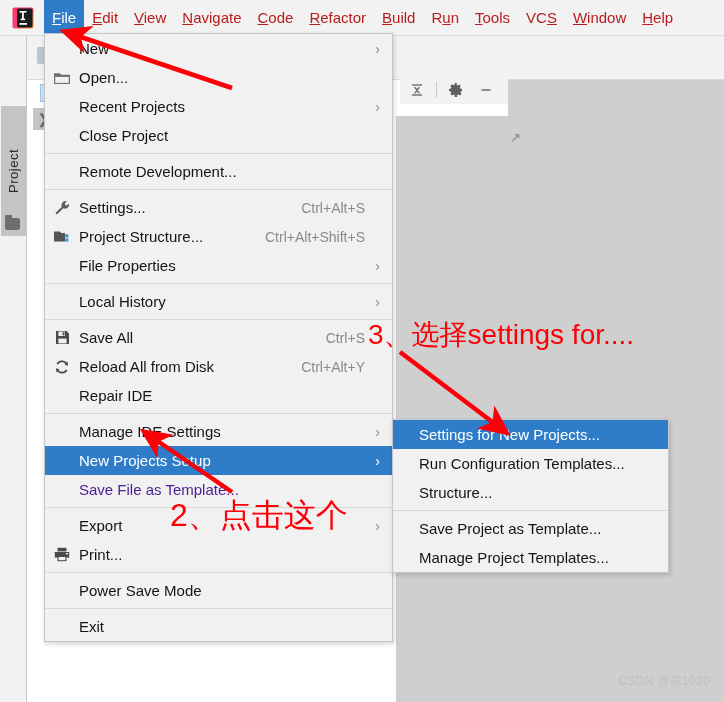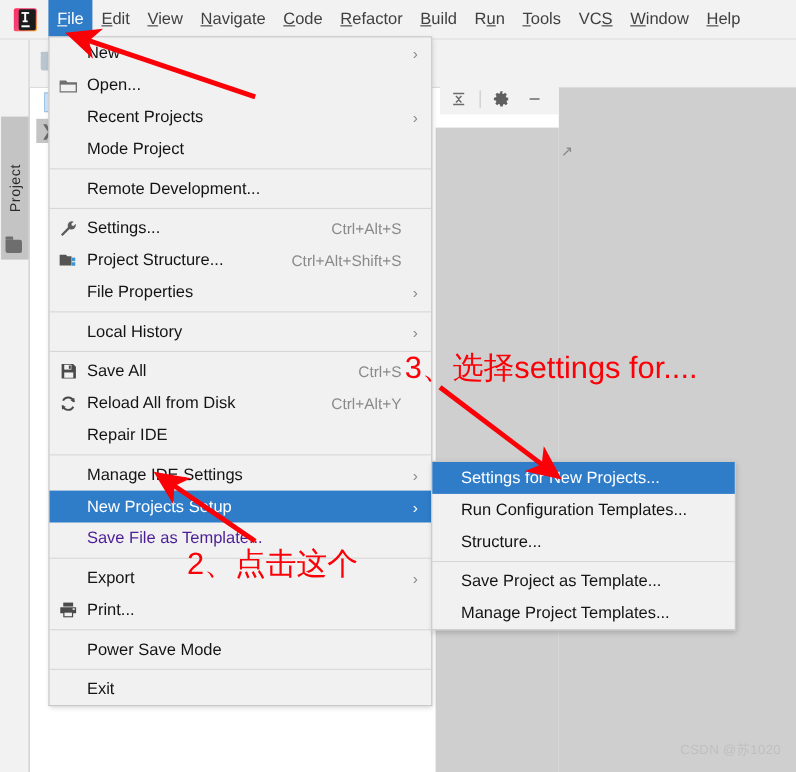--- a/index.html
+++ b/index.html
@@ -65,21 +65,21 @@
     z-index: 30;
   }
   .app-logo {
     width: 22px; height: 22px;
     margin-left: 12px; margin-right: 10px;
     position: relative;
     flex: 0 0 auto;
   }
   .menu-item {
     font-size: 15px;
-    color: #404040;
+    color: #b91c1c;
     padding: 0 8px;
     height: 36px;
     line-height: 36px;
     white-space: nowrap;
     cursor: default;
   }
   .menu-item.active {
     background: #2f7cc9;
     color: #ffffff;
   }
@@ -288,21 +288,21 @@
   
   .anno {
     position: absolute;
     color: #fb0007;
     font-family: "Liberation Sans", sans-serif;
     white-space: nowrap;
     z-index: 60;
     pointer-events: none;
   }
   .anno-1 { left: 236px; top: 66px; font-size: 28px; }
-  .anno-2 { left: 170px; top: 494px; font-size: 28px; }
+  .anno-2 { left: 170px; top: 494px; font-size: 32px; }
   .anno-3 { left: 368px; top: 316px; font-size: 28px; }
   svg.arrows {
     position: absolute;
     left: 0; top: 0;
     width: 724px; height: 702px;
     z-index: 55;
     pointer-events: none;
   }
 
   
@@ -415,21 +415,21 @@
         </div>
         <div class="lbl">Open...</div>
       </div>
       <div class="mrow">
         <div class="ico"></div>
         <div class="lbl">Recent Projects</div>
         <div class="arw">›</div>
       </div>
       <div class="mrow">
         <div class="ico"></div>
-        <div class="lbl">Mode Project</div>
+        <div class="lbl">Close Project</div>
       </div>
       <div class="mdiv"></div>
       <div class="mrow">
         <div class="ico"></div>
         <div class="lbl">Remote Development...</div>
       </div>
       <div class="mdiv"></div>
       <div class="mrow">
         <div class="ico">
           <svg width="16" height="16" viewBox="0 0 16 16">

